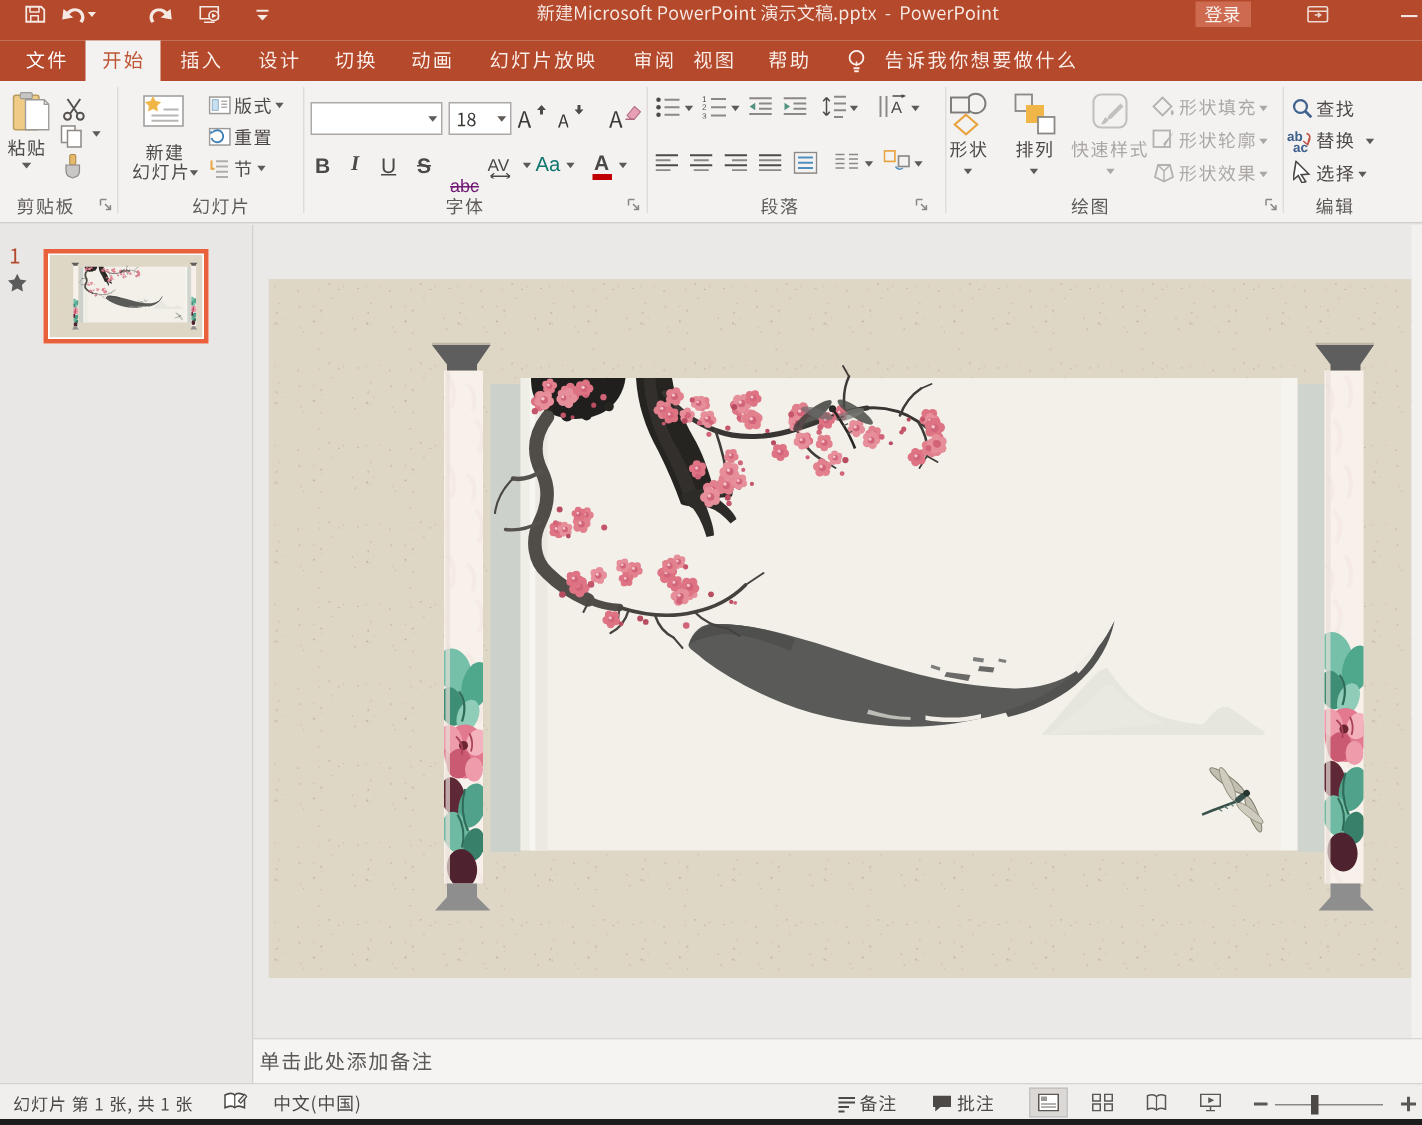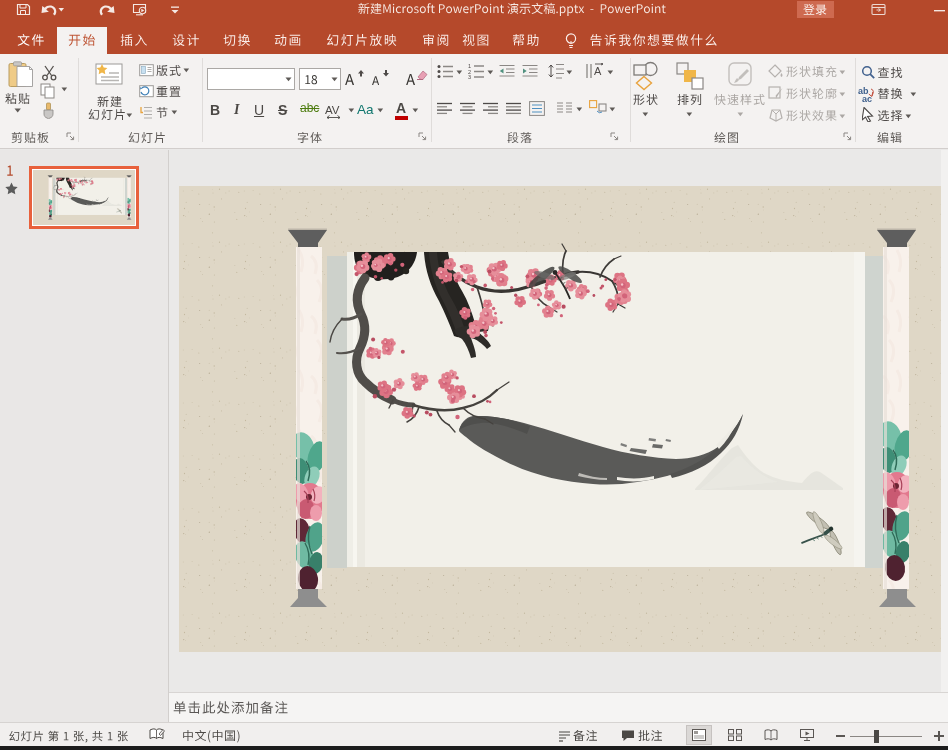--- a/index.html
+++ b/index.html
@@ -230,21 +230,21 @@
     </svg>
 <svg class="abs" style="left:416px;top:70px" width="12" height="10" viewBox="0 0 12 10">
       <path d="M2 7 l5-6 4 3.5 -5 6z" fill="#E8A0B4" stroke="#B06880" stroke-width=".7"></path>
       <path d="M1 9.5 h6" stroke="#B06880"></path>
     </svg>
 <div class="abs" style="left:210px;top:101px;width:220px;height:20px;color:#4B4845;font-size:14px">
       <b style="position:absolute;left:0;top:1px">B</b>
       <i style="position:absolute;left:24px;top:1px;font-family:'Liberation Serif',serif;font-weight:bold">I</i>
       <span style="position:absolute;left:44px;top:1px;text-decoration:underline">U</span>
       <span style="position:absolute;left:68px;top:1px;text-decoration:line-through;font-weight:bold">S</span>
-      <span style="position:absolute;left:90px;top:0;text-decoration:line-through;font-size:12px;color:#4d7c0f">abc</span>
+      <span style="position:absolute;left:90px;top:16px;text-decoration:line-through;font-size:12px;color:#701a75">abc</span>
     </div>
 <svg class="abs" style="left:325px;top:102px" width="22" height="17" viewBox="0 0 22 17">
 <text x="0" y="12" font-size="11.5" font-family="Liberation Sans" fill="#4B4845">AV</text>
 <path d="M2 15.5 h13 M2 15.5 l2.5-2 M2 15.5 l2.5 2 M15 15.5 l-2.5-2 M15 15.5 l-2.5 2" stroke="#4B4845" fill="none" stroke-width=".9"></path>
 </svg>
 <svg class="abs" style="left:348px;top:108px" width="7" height="5" viewBox="0 0 7 5">
       <path d="M0.5 0.5 h5.6 L3.3 4.2z" fill="#5E5A57"></path>
     </svg>
 <div class="abs" style="left:357px;top:102px;font-size:13.5px;color:#0f766e">Aa</div>
 <svg class="abs" style="left:377px;top:108px" width="7" height="5" viewBox="0 0 7 5">

